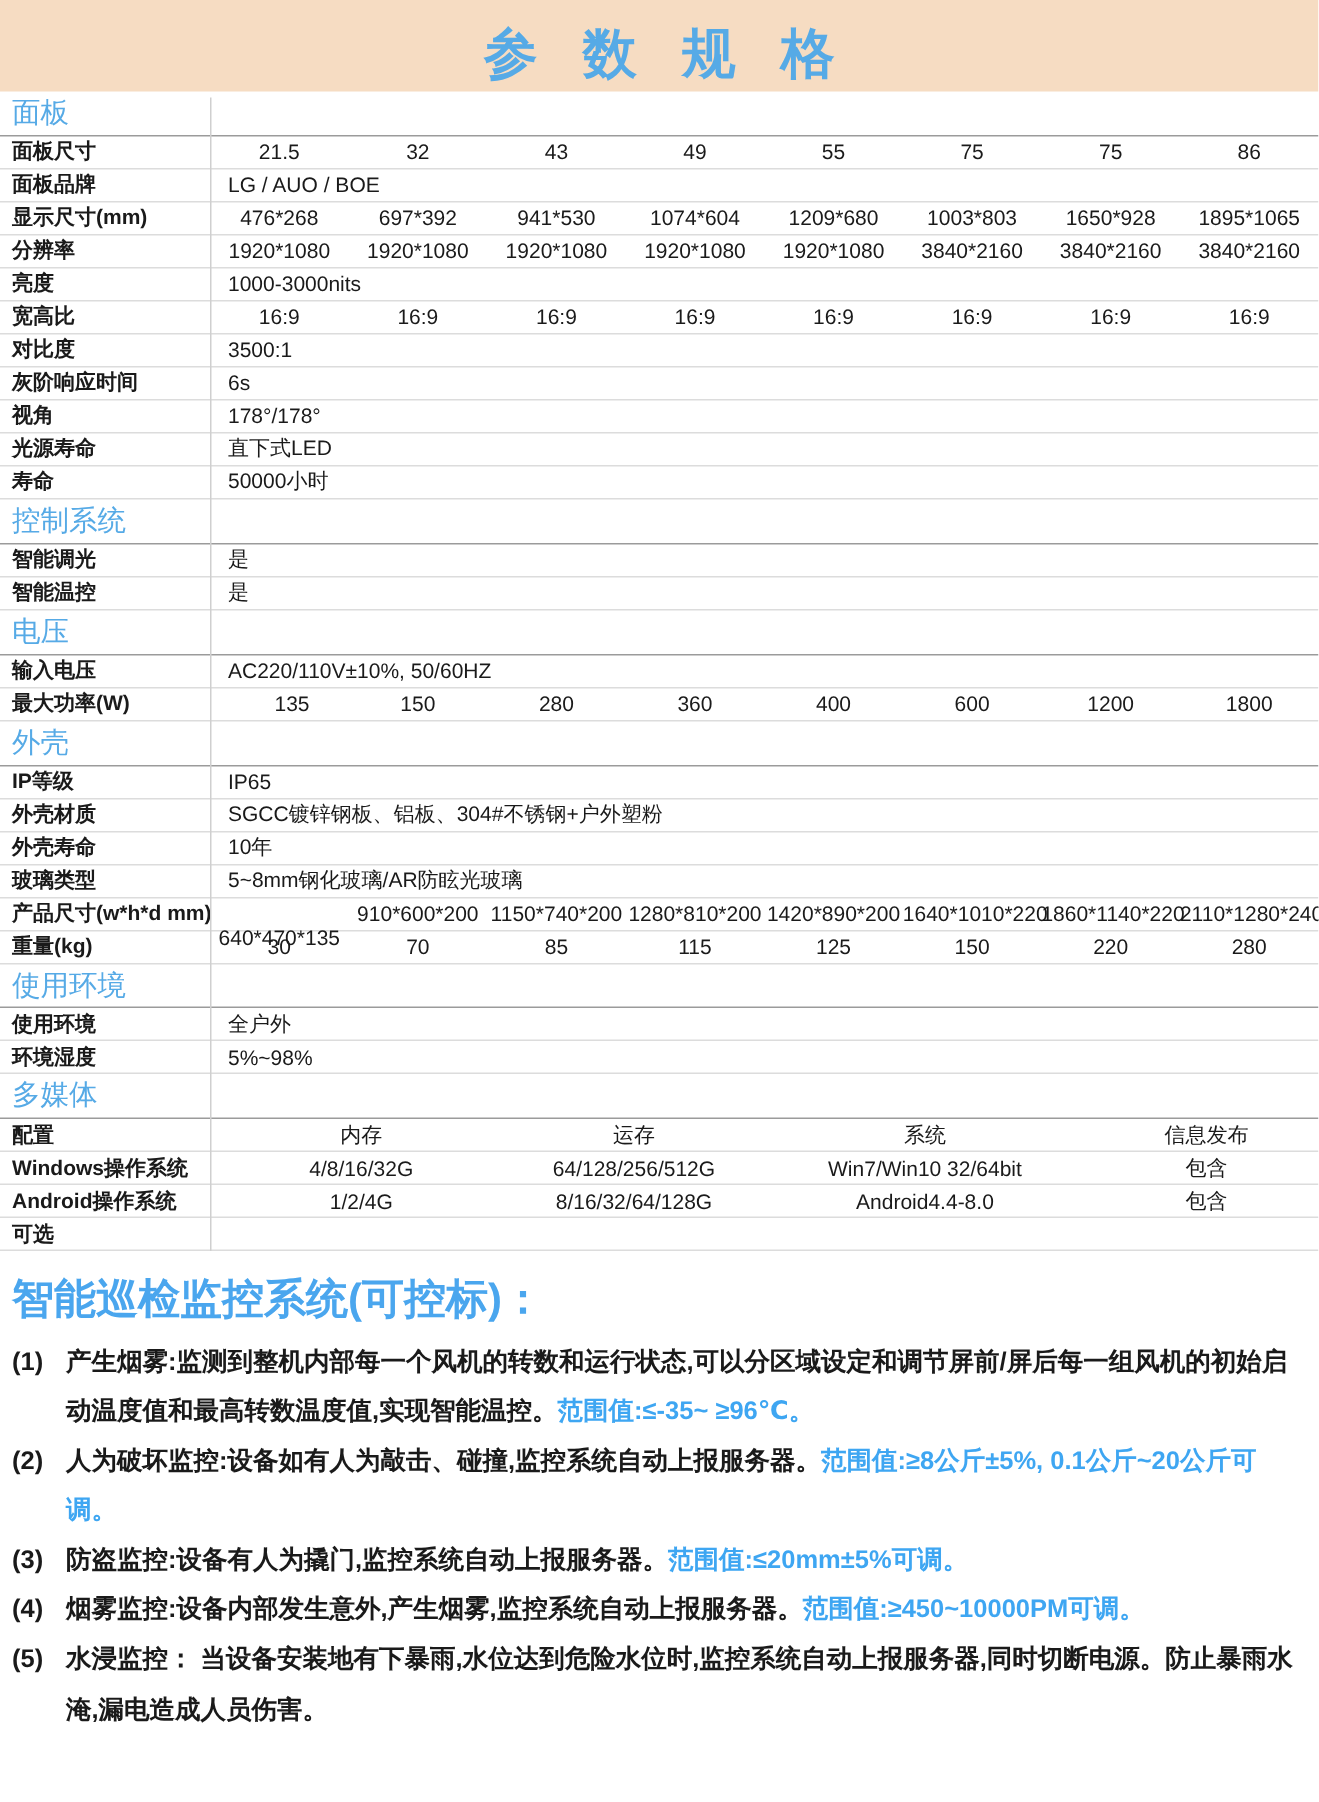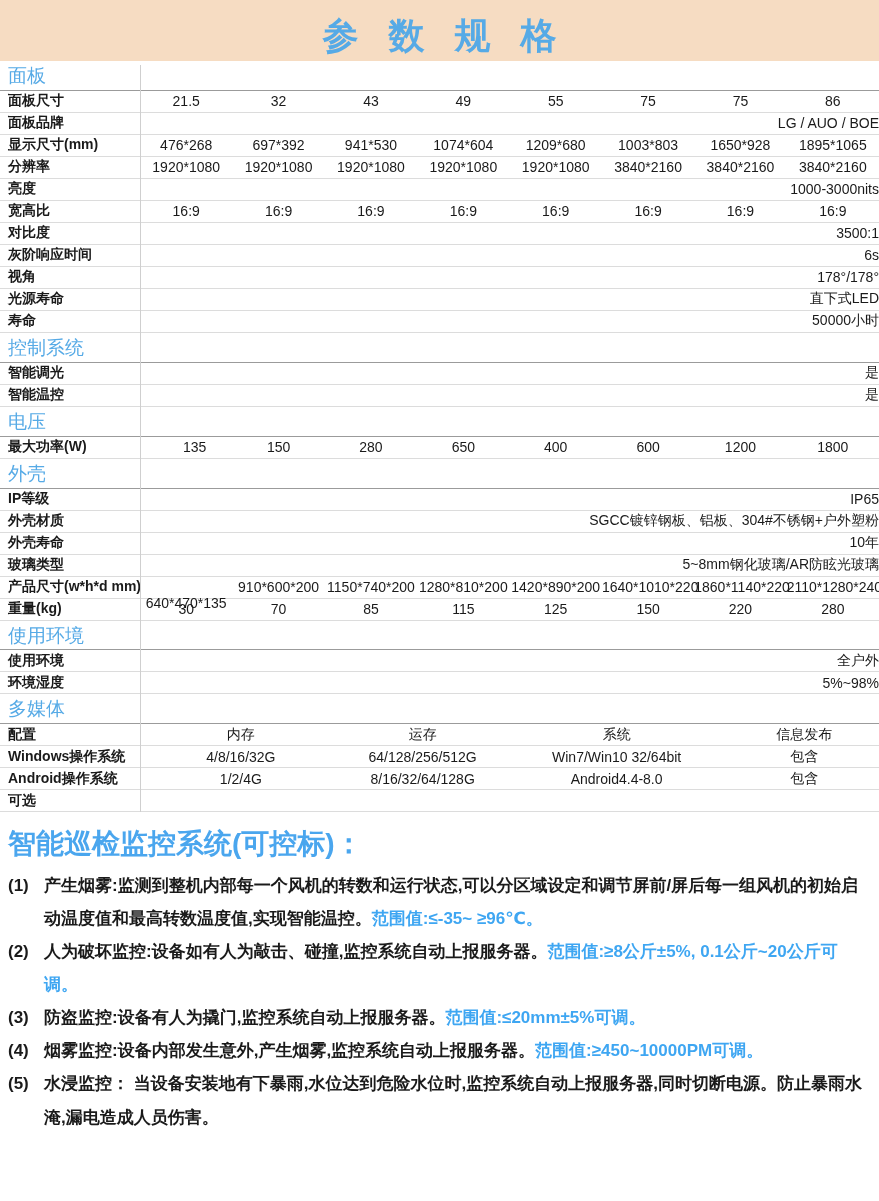--- a/index.html
+++ b/index.html
@@ -32,21 +32,21 @@
   .row{
     display:flex; align-items:center; height:22px;
     border-bottom:1px solid var(--line-light); font-size:14px;
   }
   .row .label{
     width:140px; flex:none; padding-left:8px; font-weight:700;
     white-space:nowrap; overflow:hidden;
   }
   .row .vals{flex:1; display:flex; height:100%; align-items:center;}
   .cellv{text-align:center; white-space:nowrap;}
-  .vspan{width:100%; text-align:right;padding-left:12px;}
+  .vspan{width:100%; text-align:left;padding-left:12px;}
   .monitoring{padding:6px 10px 0 8px;}
   .monitoring h2{
     margin:10px 0 8px 0; color:#4aa6ee; font-size:28px; font-weight:600;
     line-height:1.15;
   }
   .m-item{display:flex; font-size:17px; line-height:1.95; font-weight:600;}
   .m-item .num{width:36px; flex:none;}
   .m-item .text{flex:1;}
   .hl{color:var(--list-blue);}
 </style>
@@ -167,26 +167,32 @@
         <div class="row">
           <div class="label">智能温控</div>
           <div class="vals">
             <div class="cellv vspan">是</div>
           </div>
         </div>
       </div>
       <div class="sec">
         <div class="sec-title">电压</div>
         <div class="row">
+          <div class="label">输入电压</div>
+          <div class="vals">
+            <div class="cellv vspan">AC220/110V±10%, 50/60HZ</div>
+          </div>
+        </div>
+        <div class="row">
           <div class="label">最大功率(W)</div>
           <div class="vals">
             <div class="cellv" style="width: 12.5%; padding-left: 17px;">135</div>
             <div class="cellv" style="width: 12.5%;">150</div>
             <div class="cellv" style="width: 12.5%;">280</div>
-            <div class="cellv" style="width: 12.5%;">650</div>
+            <div class="cellv" style="width: 12.5%;">360</div>
             <div class="cellv" style="width: 12.5%;">400</div>
             <div class="cellv" style="width: 12.5%;">600</div>
             <div class="cellv" style="width: 12.5%;">1200</div>
             <div class="cellv" style="width: 12.5%;">1800</div>
           </div>
         </div>
       </div>
       <div class="sec">
         <div class="sec-title">外壳</div>
         <div class="row">

